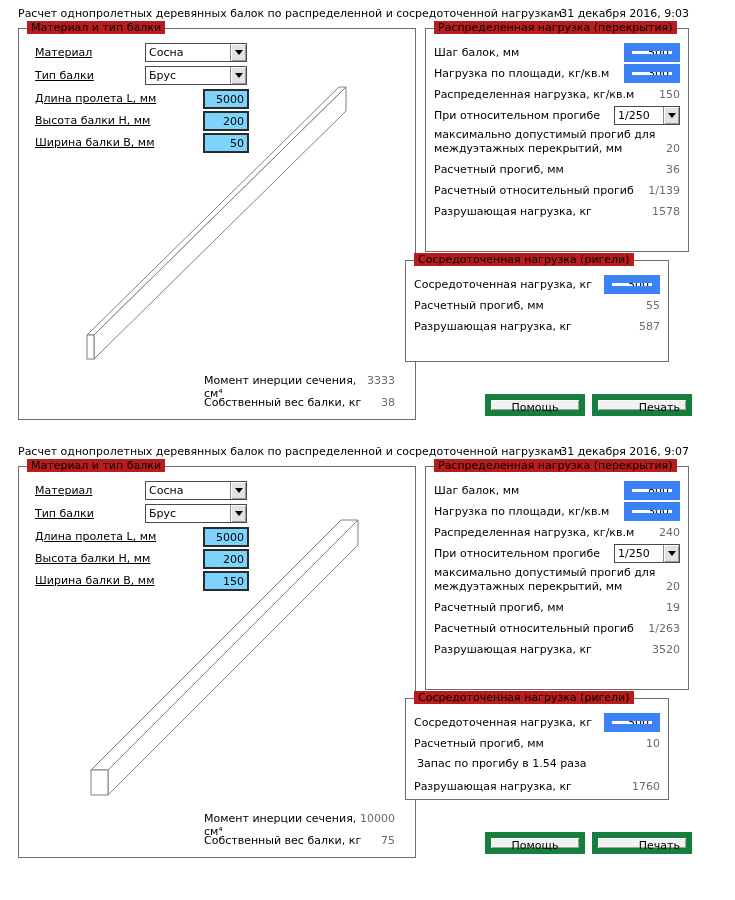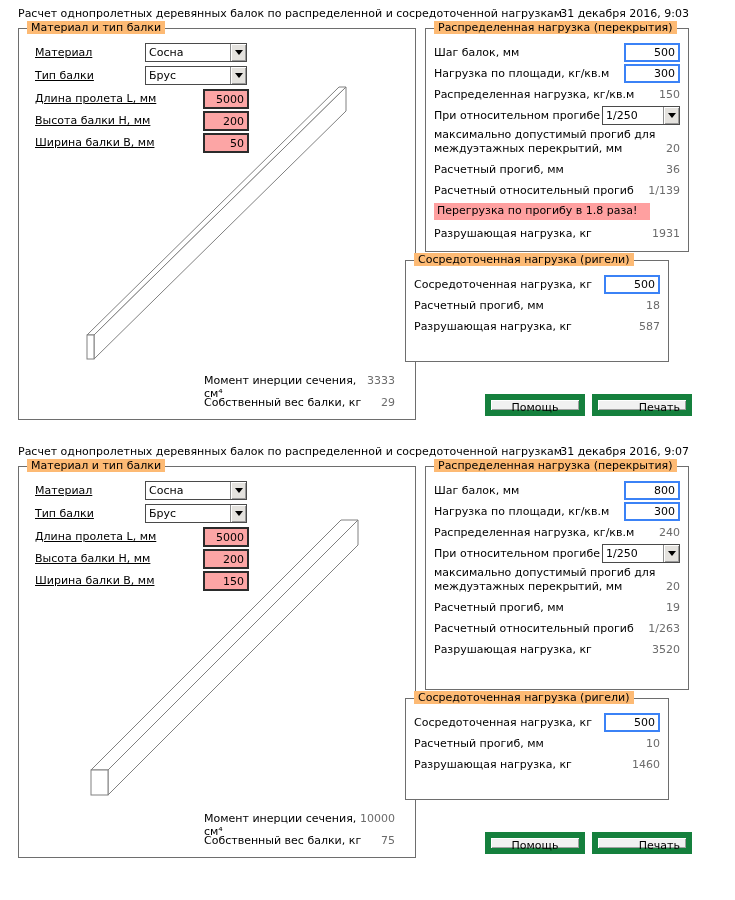--- a/index.html
+++ b/index.html
@@ -8,55 +8,55 @@
     width:735px; height:900px; position:relative;
     background:#ffffff;
     font-family:"DejaVu Sans", "Liberation Sans", sans-serif;
     font-size:11px; color:#000;
   }
   .window { position:absolute; left:0; width:735px; height:430px; }
   .title     { position:absolute; left:18px; top:5px; white-space:nowrap; }
   .timestamp { position:absolute; right:46px; top:5px; white-space:nowrap; }
 
   .groupbox { position:absolute; border:1px solid #6e6e6e; background:#fff; }
-  .legend   { position:absolute; top:-8px; left:8px; background:#fdba74; padding:0 4px; white-space:nowrap; }
+  .legend   { position:absolute; top:-8px; left:8px; background:#b91c1c; padding:0 4px; white-space:nowrap; }
 
   .left-group { left:18px;  top:26px;  width:398px; height:392px; }
   .rg1        { left:425px; top:26px;  width:264px; height:224px; }
   .rg2        { left:405px; top:258px; width:264px; height:102px; }
 
   .beam { position:absolute; left:0; top:0; width:398px; height:392px; }
 
   .lrow { position:absolute; left:16px; right:10px; height:20px; }
   .lab  { position:absolute; left:0; top:3px; white-space:nowrap;text-decoration:underline; }
 
   .combo { position:absolute; left:110px; top:0; width:102px; height:19px;
            border:1px solid #4a4a4a; background:#fff; display:flex; align-items:center; }
-  .combo-sm { width:78px; }
+  .combo-sm { width:66px; }
   .combo-text { flex:1; padding-left:3px; overflow:hidden; white-space:nowrap; }
   .combo-btn { width:16px; height:100%; background:#e4e2de; border-left:1px solid #8a8a8a;
                display:flex; align-items:center; justify-content:center;
                box-shadow: inset 1px 1px 0 #fff, inset -1px -1px 0 #9a9a9a; }
   .arr { width:0; height:0; border-left:4px solid transparent; border-right:4px solid transparent; border-top:5px solid #000; }
 
   .tinput { position:absolute; left:168px; top:0; width:46px; height:20px;
-            border:2px solid #2b2b2b; background:#fca5a5; text-align:right;
+            border:2px solid #2b2b2b; background:#7dd3fc; text-align:right;
             padding:0 3px; font:inherit; color:#000; }
 
   .resrow { position:absolute; left:185px; right:20px; display:flex; justify-content:space-between; }
   .resval { color:#6b6b6b; }
 
   .gcontent { position:absolute; left:8px; right:8px; top:12px; }
   .grow { display:flex; justify-content:space-between; align-items:center; height:20px; margin:1px 0; }
   .grow2 { height:30px; align-items:flex-end; margin:1px 0 3px 0; }
   .glab { white-space:nowrap; }
   .glab2 { line-height:14px; }
   .val { color:#6b6b6b; white-space:nowrap; }
   .val2 { margin-bottom:1px; }
-  .rinput { width:56px; height:19px; border:2px solid #3b82f6; background:#fff;
+  .rinput { width:56px; height:19px; border:8px solid #3b82f6; background:#fff;
             text-align:right; padding:0 3px; font:inherit; color:#000; }
   .rcombo { position:relative; left:0; top:0; }
 
   .statusrow { height:17px; margin:3px 0; display:flex; }
   .status-text { padding:1px 4px 2px 3px; white-space:nowrap; }
   .status-text.alert { width:calc(100% - 30px); }
 
   .btn { position:absolute; width:100px; height:22px; background:#f1f1f1;
          border:6px solid #15803d; font:inherit; color:#000;
          box-shadow: inset 1px 1px 0 #ffffff, inset -1px -1px 0 #a0a0a0; }
@@ -111,21 +111,21 @@
       <span class="lab">Ширина балки B, мм</span>
       <input class="tinput" value="50" style="">
     </div>
 
     <div class="resrow" style="top:345px">
       <span>Момент инерции сечения, см⁴</span>
       <span class="resval">3333</span>
     </div>
     <div class="resrow" style="top:367px">
       <span>Собственный вес балки, кг</span>
-      <span class="resval">29</span>
+      <span class="resval">38</span>
     </div>
   </div>
 
   <div class="groupbox rg1">
     <span class="legend">Распределенная нагрузка (перекрытия)</span>
     <div class="gcontent">
       <div class="grow">
         <span class="glab">Шаг балок, мм</span>
         <input class="rinput" value="500" style="">
       </div>
@@ -151,40 +151,37 @@
         <span class="val val2">20</span>
       </div>
       <div class="grow">
         <span class="glab">Расчетный прогиб, мм</span>
         <span class="val">36</span>
       </div>
       <div class="grow">
         <span class="glab">Расчетный относительный прогиб</span>
         <span class="val">1/139</span>
       </div>
-      <div class="statusrow">
-        <span class="status-text alert" style="background: rgb(255, 160, 160);">Перегрузка по прогибу в 1.8 раза!</span>
-      </div>
       <div class="grow">
         <span class="glab">Разрушающая нагрузка, кг</span>
-        <span class="val">1931</span>
+        <span class="val">1578</span>
       </div>
     </div>
   </div>
 
   <div class="groupbox rg2">
     <span class="legend">Сосредоточенная нагрузка (ригели)</span>
     <div class="gcontent">
       <div class="grow">
         <span class="glab">Сосредоточенная нагрузка, кг</span>
         <input class="rinput" value="500" style="">
       </div>
       <div class="grow">
         <span class="glab">Расчетный прогиб, мм</span>
-        <span class="val">18</span>
+        <span class="val">55</span>
       </div>
       <div class="grow">
         <span class="glab">Разрушающая нагрузка, кг</span>
         <span class="val">587</span>
       </div>
     </div>
   </div>
 
   <button class="btn btn-help">Помощь</button>
   <button class="btn btn-print">Печать</button>
@@ -293,22 +290,25 @@
     <span class="legend">Сосредоточенная нагрузка (ригели)</span>
     <div class="gcontent">
       <div class="grow">
         <span class="glab">Сосредоточенная нагрузка, кг</span>
         <input class="rinput" value="500" style="">
       </div>
       <div class="grow">
         <span class="glab">Расчетный прогиб, мм</span>
         <span class="val">10</span>
       </div>
+      <div class="statusrow">
+        <span class="status-text">Запас по прогибу в 1.54 раза</span>
+      </div>
       <div class="grow">
         <span class="glab">Разрушающая нагрузка, кг</span>
-        <span class="val">1460</span>
+        <span class="val">1760</span>
       </div>
     </div>
   </div>
 
   <button class="btn btn-help">Помощь</button>
   <button class="btn btn-print">Печать</button>
 </div>
 
 </body></html>

